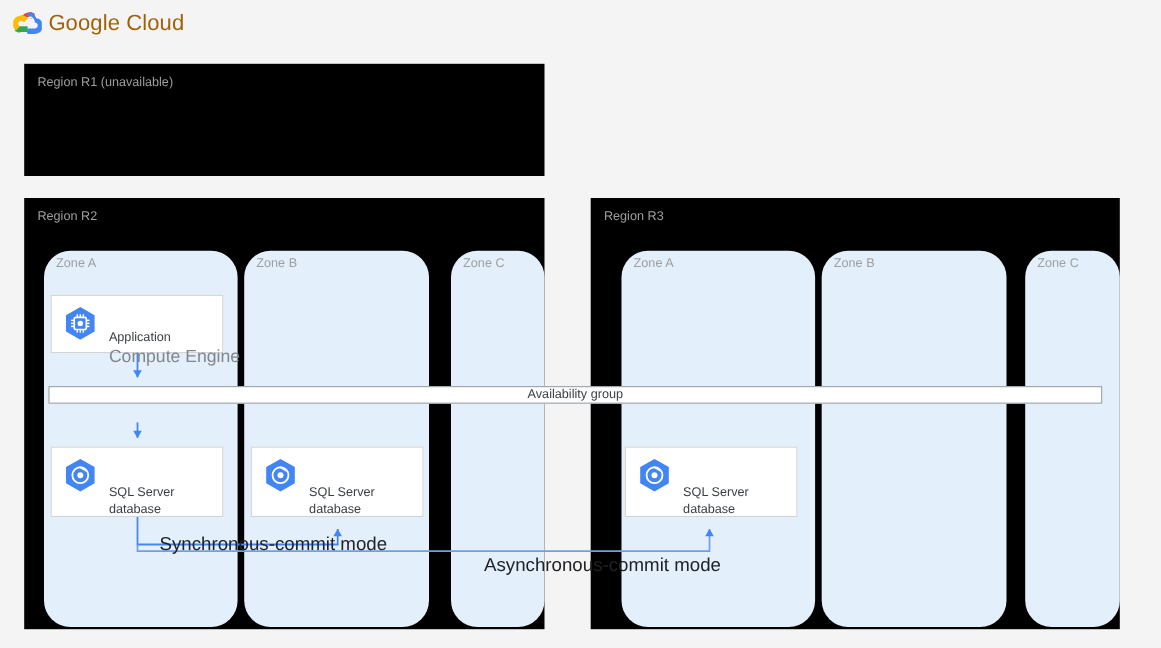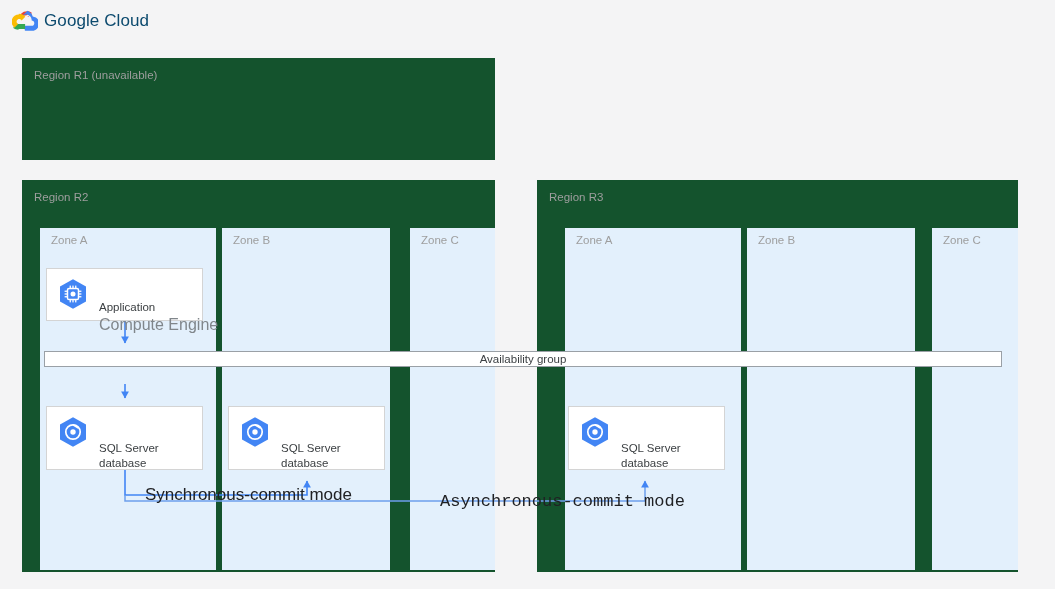--- a/index.html
+++ b/index.html
@@ -24,50 +24,51 @@
     width: 1055px; height: 45px;
   }
   #gc-logo {
     position: absolute;
     left: 12px; top: 10px;
     width: 26px; height: 22px;
   }
   #gc-wordmark {
     position: absolute;
     left: 44px; top: 10px;
-    font-size: 17px;
-    color: #0c4a6e;
+    font-size: 20px;
+    color: #a16207;
     letter-spacing: 0.1px;
     line-height: 22px;
     white-space: nowrap;
   }
 
   
   .region {
     position: absolute;
-    background: #14532d;
+    background: #000000;
   }
   .region-label {
     position: absolute;
     left: 12px; top: 11px;
     font-size: 11.5px;
     color: #9e9e9e;
     white-space: nowrap;
   }
 
   #region-r1 { left: 22px; top: 58px;  width: 473px; height: 102px; }
   #region-r2 { left: 22px; top: 180px; width: 473px; height: 392px; }
   #region-r3 { left: 537px; top: 180px; width: 481px; height: 392px; }
 
   
   .zone {
     position: absolute;
     background: #e3f0fc;
     top: 228px;
     height: 342px;
+    border-radius: 24px;
   }
   .zone-label {
     position: absolute;
     left: 11px; top: 6px;
     font-size: 11.5px;
     color: #9e9e9e;
     white-space: nowrap;
   }
   #r2-zone-a { left: 40px;  width: 176px; }
   #r2-zone-b { left: 222px; width: 168px; }
@@ -152,21 +153,21 @@
   }
 
   
   .conn-label {
     position: absolute;
     font-size: 17px;
     color: #202124;
     white-space: nowrap;
   }
   #label-sync  { left: 145px; top: 485px; }
-  #label-async { left: 440px; top: 492px; font-family: Liberation Mono, monospace; }
+  #label-async { left: 440px; top: 504px; }
 </style>
 </head>
 <body>
 
 <div id="header">
   <svg id="gc-logo" viewBox="0 0 52 42">
     <path d="M31.6 13.2l2.4 0 6.8-6.8 0.3-2.9C34.5-1.1 24.6 -0.4 18.5 5.8c-1.7 1.7-3 3.8-3.8 6 0.8-0.3 1.6-0.4 2.4-0.2l13.6-2.2c0 0 0.7-1.1 1-1.1 2.7-3 7.2-3.3 10.3-0.9l-10.4 5.8z" fill="#ea4335" transform="scale(0.93) translate(1,1)"></path>
     <path d="M43.6 11.8c-1.6-5.8-5.8-10.4-11.3-12.4l-9.5 9.5c2.5-1.3 5.3-1.8 8.1-1.3 5.6 1 9.8 5.6 10.4 11.2l0 1.7c3.1 0 5.7 2.5 5.7 5.7s-2.5 5.7-5.7 5.7l-13.6 0-1.4 1.4 0 8.2 1.4 1.3 13.6 0c8.7 0.1 15.9-6.8 16-15.6 0.1-5.3-2.5-10.3-6.9-13.3" fill="#4285f4" transform="scale(0.93) translate(1,1)"></path>
     <path d="M13.6 42.8l13.6 0 0-10.9-13.6 0c-0.8 0-1.6-0.2-2.4-0.5l-1.9 0.5-6.8 6.8-0.6 1.9c3.1 2.3 6.8 3.6 10.6 3.6" fill="#34a853" transform="scale(0.93) translate(1,-3)"></path>
     <path d="M13.6 11.4C4.9 11.5-2.1 18.6-2 27.4c0.1 4.9 2.4 9.5 6.3 12.5l7.9-7.9c-2.9-1.3-4.1-4.7-2.8-7.5 1.3-2.9 4.7-4.1 7.5-2.8 1.3 0.6 2.3 1.6 2.8 2.8l7.9-7.9c-3.3-4.3-8.5-6.9-14-6.8" fill="#fbbc04" transform="scale(0.93) translate(1,-3)"></path>

